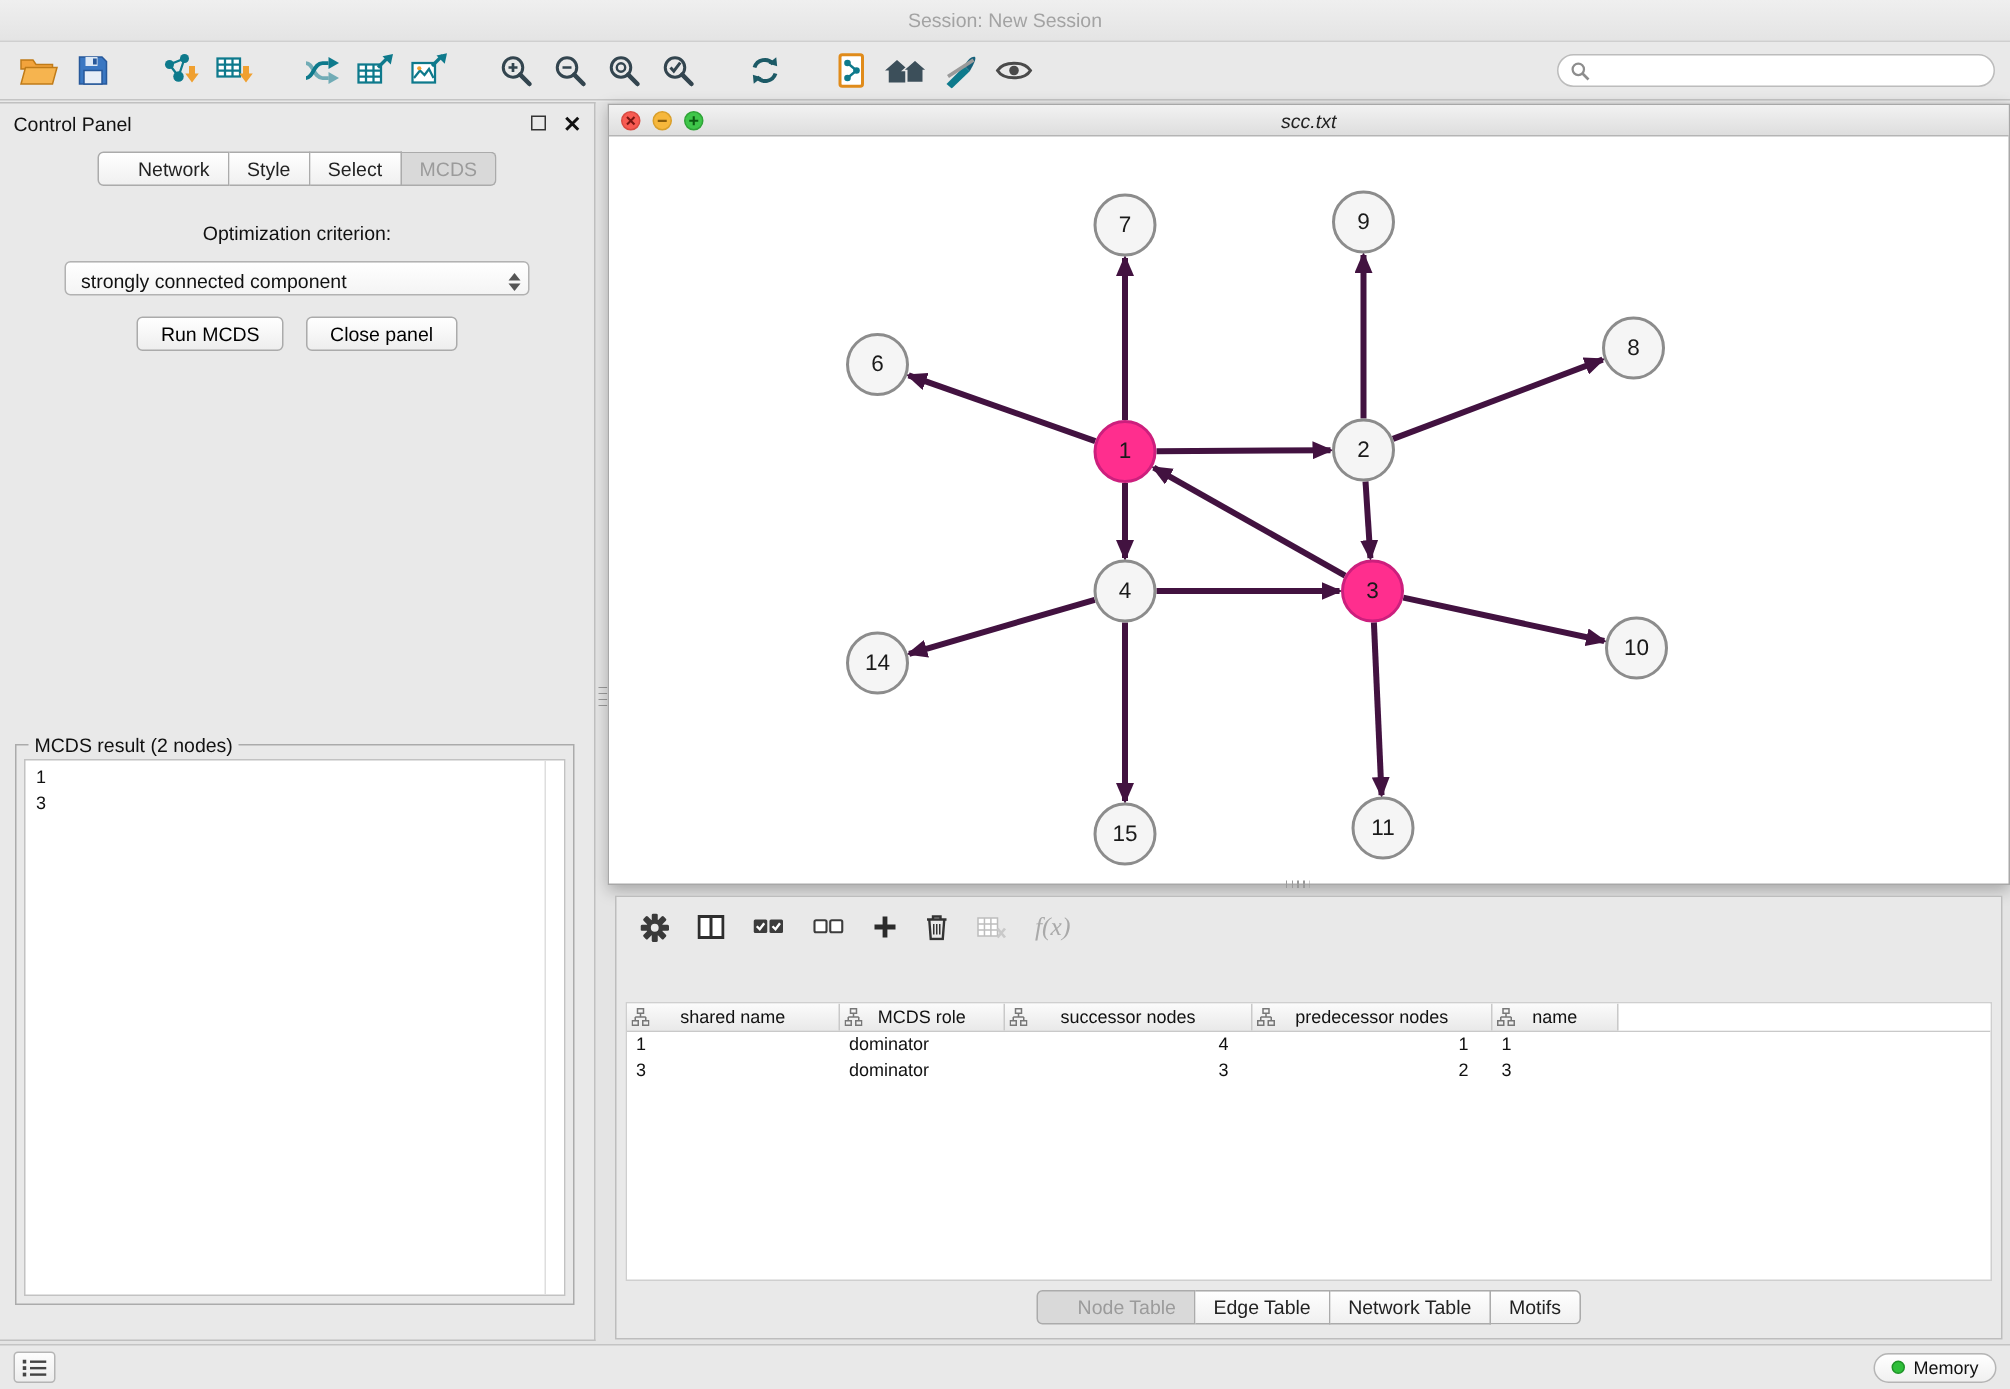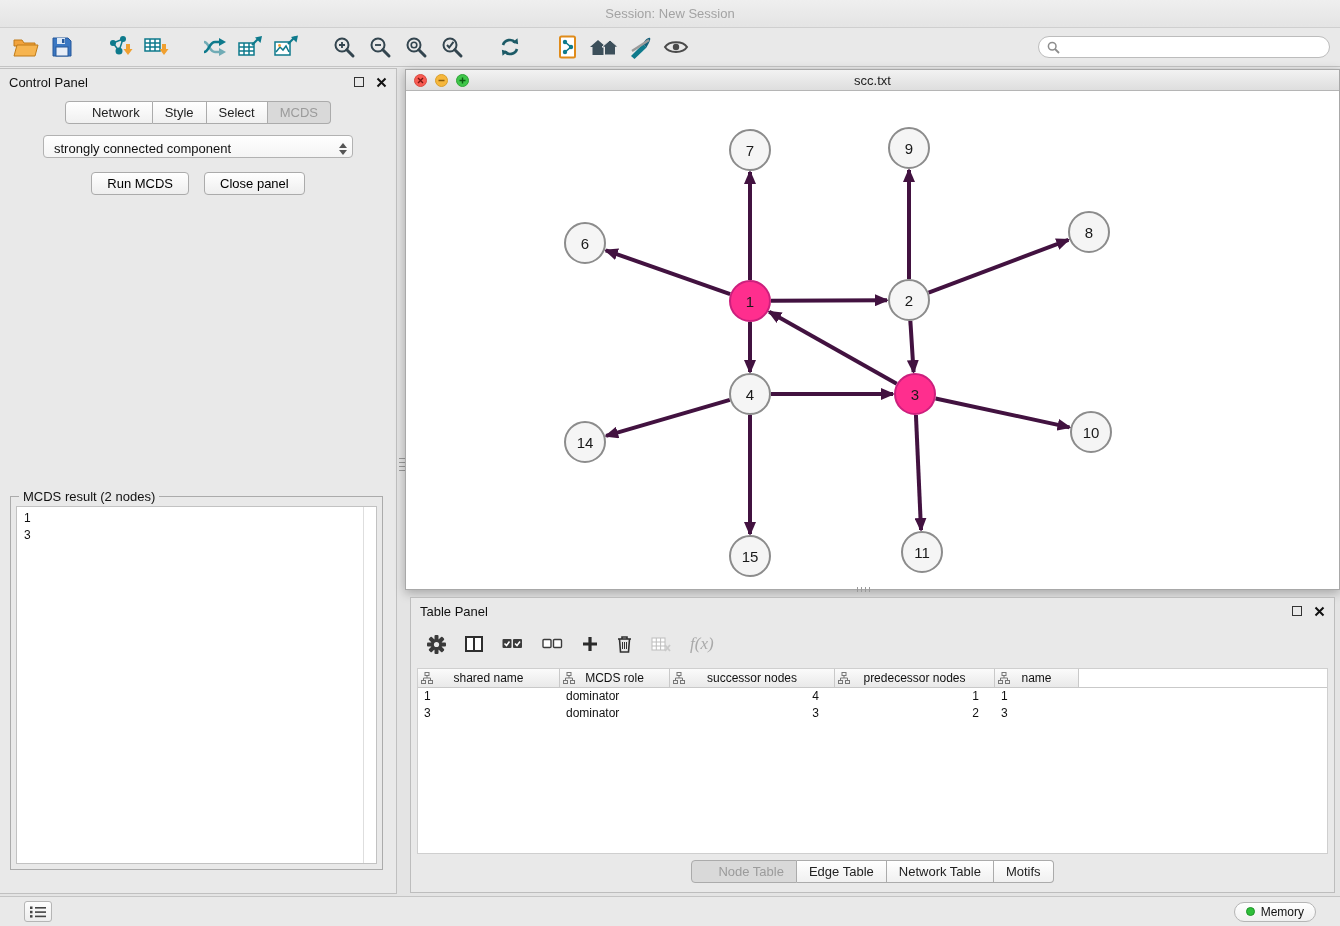--- a/index.html
+++ b/index.html
@@ -81,21 +81,21 @@
     background: repeating-linear-gradient(to bottom, #9a9a9a 0 1px, transparent 1px 4px); }
   .h-grip { position: absolute; left: 857px; top: 519px; width: 16px; height: 5px;
     background: repeating-linear-gradient(to right, #9a9a9a 0 1px, transparent 1px 4px); }
   
   .net-window {
     position: absolute; left: 405px; top: 1px; width: 935px; height: 521px;
     background: #fff; border: 1px solid #a8a8a8; box-shadow: 0 3px 10px rgba(0,0,0,.28);
   }
   .net-titlebar {
     height: 21px; background: linear-gradient(#f2f2f2, #dedede); border-bottom: 1px solid #b5b5b5;
-    position: relative; display: flex; align-items: center; justify-content: center; font-size: 13px; color: #222;
+    position: relative; display: flex; align-items: center; justify-content: center; font-size: 13px; color: #222; font-style: italic;
   }
   .traffic { position: absolute; left: 8px; top: 4px; display: flex; gap: 8px; }
   .light { width: 13px; height: 13px; border-radius: 50%; display: flex; align-items: center; justify-content: center; }
   .light.red { background: #f85b52; border: 1px solid #d94b42; }
   .light.yellow { background: #f6b73c; border: 1px solid #d99f2b; }
   .light.green { background: #3fc64a; border: 1px solid #2fa437; }
   .net-canvas { position: absolute; left: 0; top: 22px; right: 0; bottom: 0; }
   #graph-svg { width: 100%; height: 100%; display: block; }
   
   .table-panel {
@@ -112,21 +112,21 @@
   .th-fill { flex: 1; background: #fff; }
   .tr { display: flex; height: 17px; font-size: 12px; }
   .td { padding: 1px 6px; flex: 0 0 auto; white-space: nowrap; overflow: hidden; }
   .col0 { width: 142px; } .col1 { width: 110px; } .col2 { width: 165px; } .col3 { width: 160px; } .col4 { width: 84px; }
   .num { text-align: right; padding-right: 16px; }
   .tp-tabs { position: absolute; left: 0; right: 0; bottom: 9px; display: flex; justify-content: center; }
   
   .statusbar {
     position: absolute; bottom: 0; height: 30px; left: 0; right: 0;
     background: #e9e9e9; border-top: 1px solid #c4c4c4;
-    display: flex; align-items: center; padding: 0 24px;
+    display: flex; align-items: center; padding: 0 9px;
   }
   .list-btn { width: 28px; height: 21px; border: 1px solid #b5b5b5; border-radius: 3px;
     background: linear-gradient(#fdfdfd, #ededed); display: flex; align-items: center; justify-content: center; }
   .memory-btn { margin-left: auto; display: flex; align-items: center; gap: 6px;
     border: 1px solid #b5b5b5; border-radius: 11px; background: linear-gradient(#ffffff, #f0f0f0);
     padding: 2px 11px; font-size: 12px; }
   .mem-dot { width: 9px; height: 9px; border-radius: 50%; background: #2fbf3a; border: 1px solid #1f9428; }
 </style>
 </head>
 <body>
@@ -306,20 +306,21 @@
     </div>
 
     <div class="seg" id="control-tabs">
         <span class="seg-tab">Network</span>
         <span class="seg-tab">Style</span>
         <span class="seg-tab">Select</span>
         <span class="seg-tab disabled">MCDS</span>
       </div>
 
     <div class="cp-content">
+      <div class="opt-label">Optimization criterion:</div>
       <div class="dropdown">
         <span class="dd-label">strongly connected component</span>
         <span class="dd-arrows">
             <i class="up"></i>
             <i class="down"></i>
           </span>
       </div>
       <div class="btn-row">
         <button class="mac-btn">Run MCDS</button>
         <button class="mac-btn">Close panel</button>
@@ -429,30 +430,20 @@
             <circle cx="516" cy="460" r="20" fill="#f5f5f5" stroke="#8c8c8c" stroke-width="2"></circle>
             <text x="516" y="460" text-anchor="middle" dominant-baseline="central" font-size="15" fill="#1a1a1a" font-family="&quot;Liberation Sans&quot;, sans-serif">11</text>
           </g>
         </svg>
     </div>
   </div>
 
   <div class="h-grip"></div>
 
   <div class="table-panel">
-    <div class="panel-head">
-      <span class="panel-title">Table Panel</span>
-      <span class="spacer"></span>
-      <span class="float-icon"></span>
-      <span class="close-icon">
-        <svg width="11" height="11" viewBox="0 0 11 11">
-            <path d="M1.5 1.5 L9.5 9.5 M9.5 1.5 L1.5 9.5" stroke="#111" stroke-width="2"></path>
-          </svg>
-      </span>
-    </div>
 
     <div class="tp-toolbar">
       <span class="tp-btn">
         <svg width="19" height="19" viewBox="0 0 19 19">
           <g fill="#3a3a3a">
             <rect x="7.5" y="0" width="4" height="19" rx="1"></rect>
             <rect x="0" y="7.5" width="19" height="4" rx="1"></rect>
             <rect x="7.5" y="0" width="4" height="19" rx="1" transform="rotate(45 9.5 9.5)"></rect>
             <rect x="7.5" y="0" width="4" height="19" rx="1" transform="rotate(-45 9.5 9.5)"></rect>
             <circle cx="9.5" cy="9.5" r="5.5"></circle>

